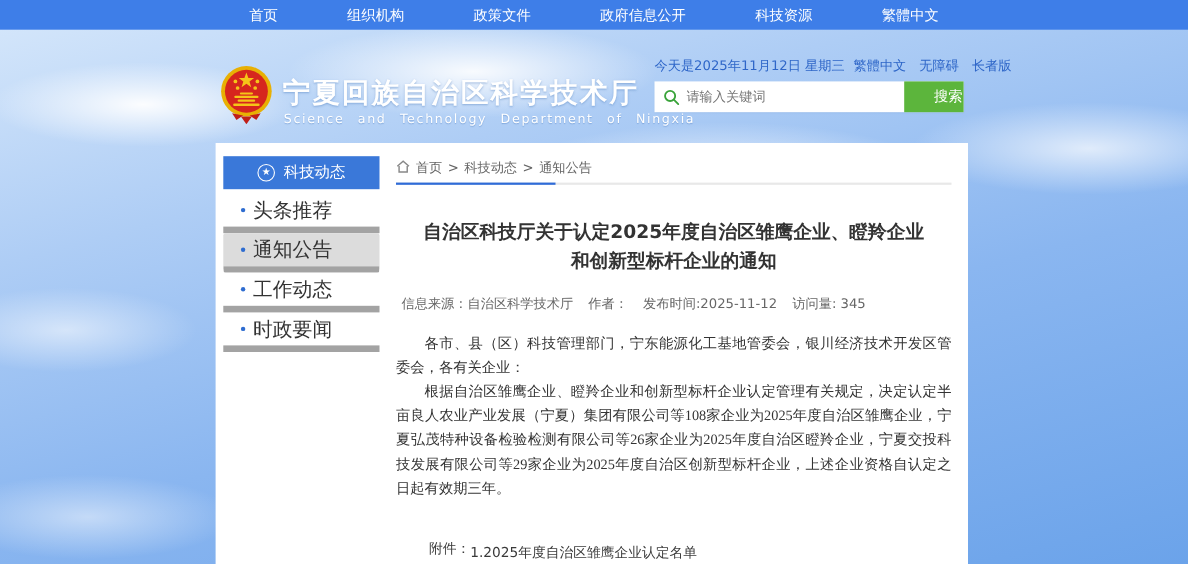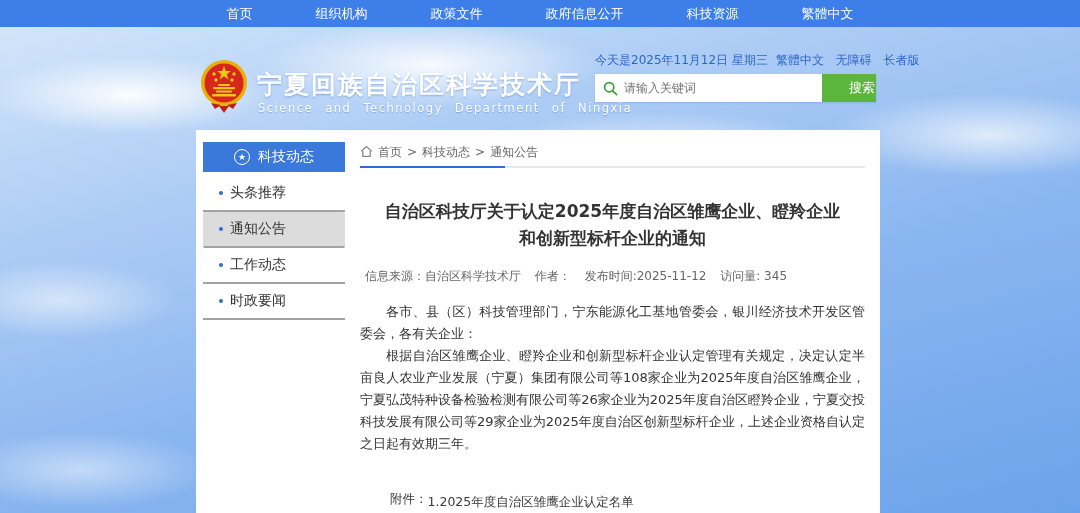--- a/index.html
+++ b/index.html
@@ -69,22 +69,22 @@
   .side-head {
     height:30px; background:#3a78d9; color:#fff; display:flex; align-items:center;
     justify-content:center; font-size:14px; gap:8px;
   }
   .side-head .star-circle {
     width:16px; height:16px; border:1px solid #fff; border-radius:50%;
     display:flex; align-items:center; justify-content:center; font-size:9px; line-height:1;
   }
   .side-list { list-style:none; margin-top:4px; }
   .side-list li {
-    height:36px; display:flex; align-items:center; padding-left:16px; font-size:14px;
-    color:#333; border-bottom:2px solid #a3a3a3; cursor:pointer; position:relative;
+    height:36px; display:flex; align-items:center; padding-left:16px; font-size:18px;
+    color:#333; border-bottom:6px solid #a3a3a3; cursor:pointer; position:relative;
   }
   .side-list li .dot {
     width:4px; height:4px; border-radius:50%; background:#2e6cd0; margin-right:7px; flex:0 0 auto;
   }
   .side-list li.active { background:#dcdcdc; border-radius:2px; }
 
   
   .main { position:absolute; left:164px; top:12px; width:505px; }
   .breadcrumb {
     display:flex; align-items:center; font-size:12px; color:#666; gap:5px; height:20px;
@@ -97,21 +97,21 @@
   .art-title {
     margin-top:30px; text-align:center; font-size:17px; font-weight:bold; color:#333;
     line-height:27px;
   }
   .art-meta {
     margin-top:16px; text-align:left; font-size:12px; color:#666; white-space:nowrap;
   }
   .art-meta span { margin:0 5px; }
 
   .art-body { margin-top:16px; font-size:13px; color:#333; line-height:22px; text-align:justify; }
-  .art-body p { text-indent:2em; }
+  .art-body p { text-indent:2em;font-family:Liberation Serif, serif; }
 
   .attachments { margin-top:36px; margin-left:30px; font-size:12.5px; color:#3a3a3a; display:flex; }
   .attachments .att-label { flex:0 0 auto; }
   .attachments .att-items div { line-height:22px; }
 </style>
 </head>
 <body>
 
 <nav class="topnav">
   <div class="nav-items">

